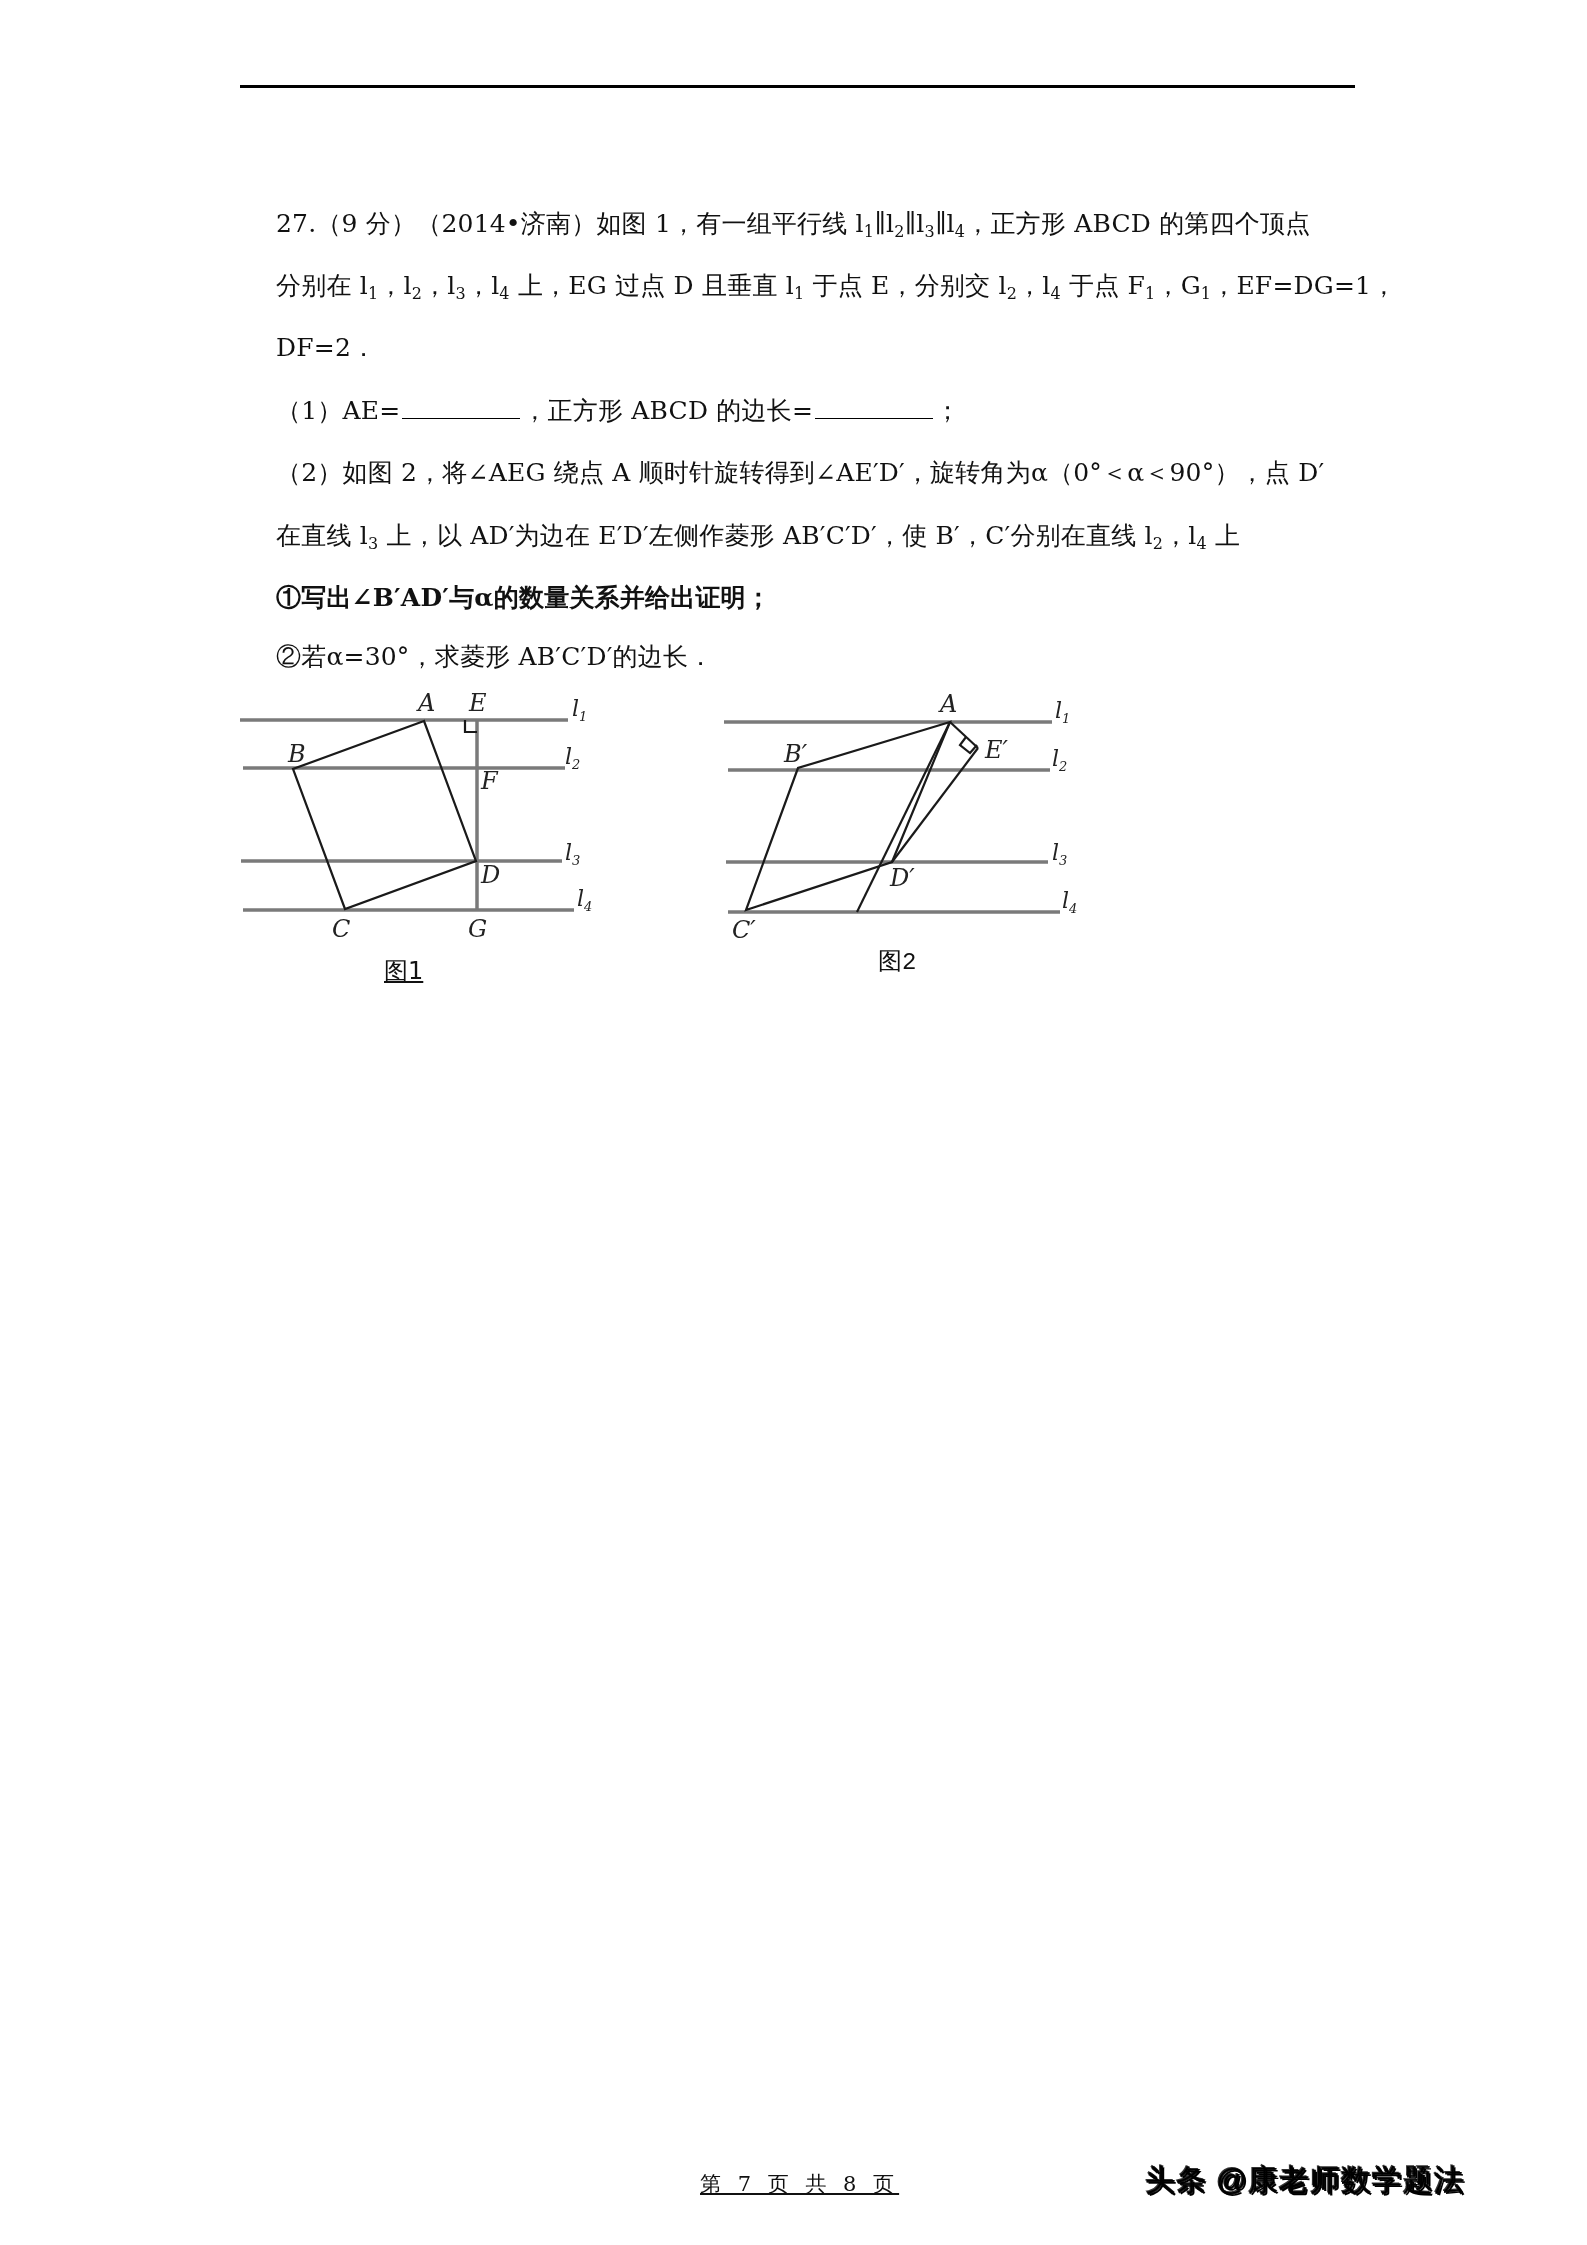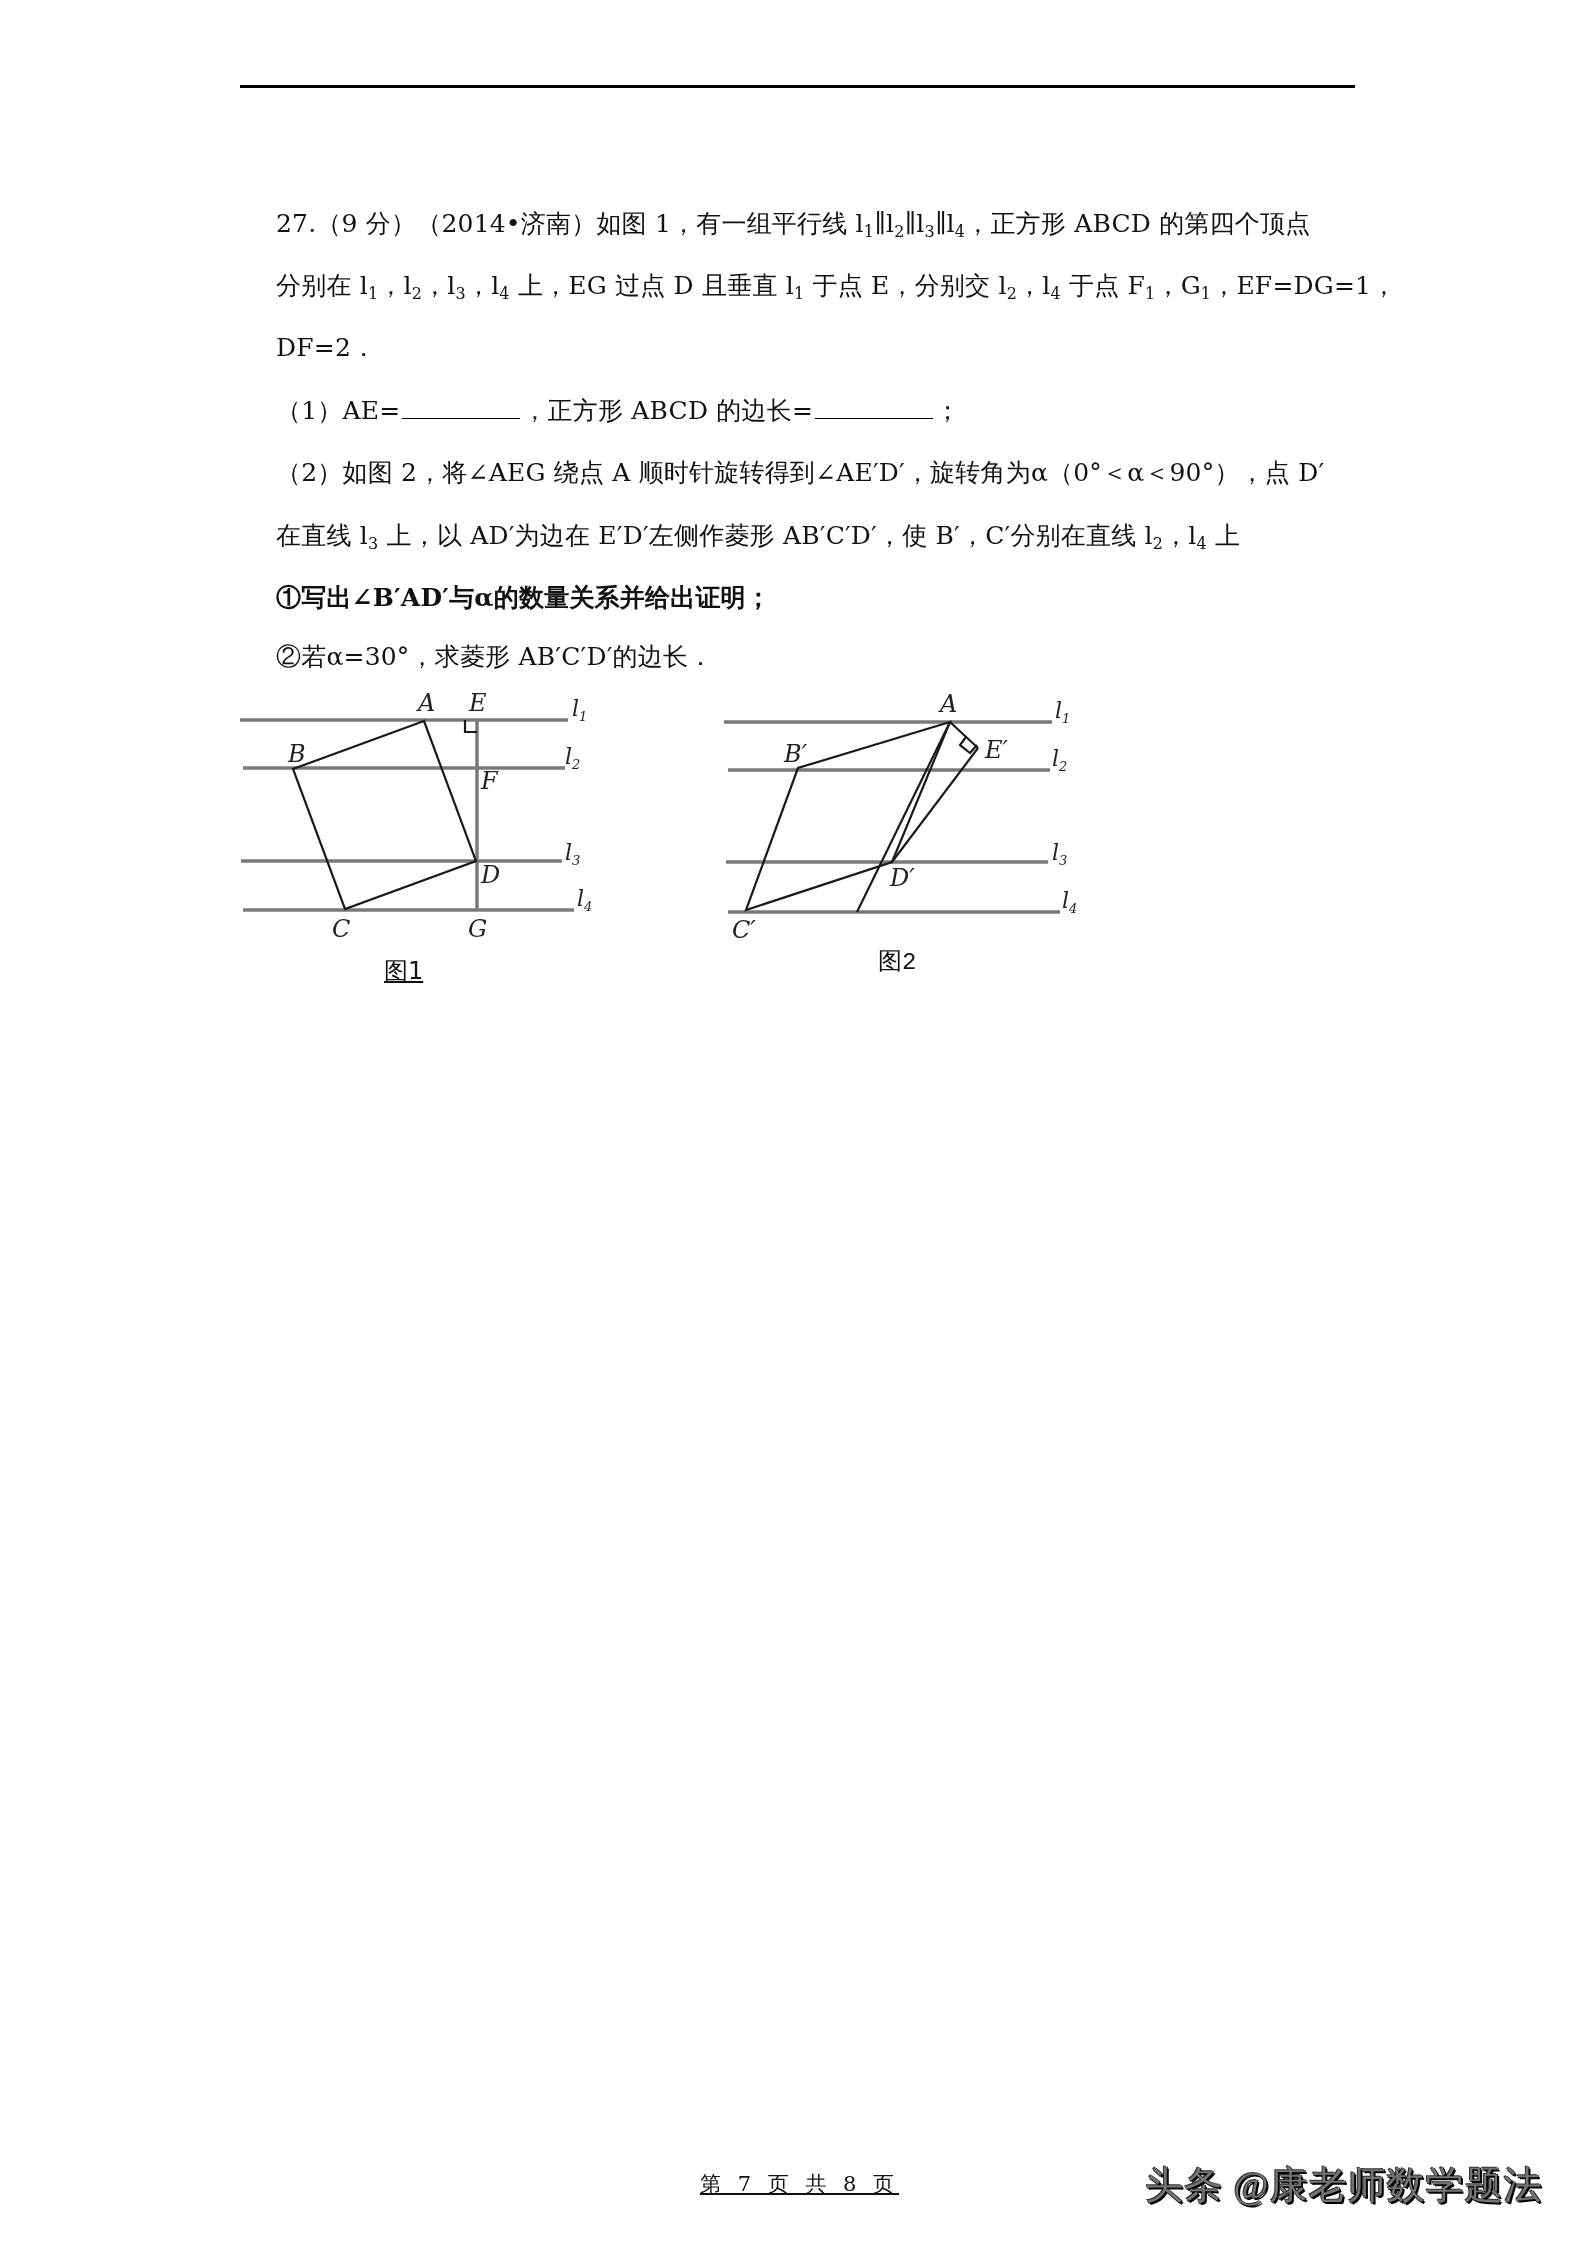--- a/index.html
+++ b/index.html
@@ -25,22 +25,22 @@
   .figure svg { display: block; }
   .fig-caption {
     position: absolute; font-size: 24px; font-family: "DejaVu Sans", "Liberation Sans", sans-serif;
   }
   .footer-page {
     position: absolute; left: 700px; top: 2170px; font-size: 21px; letter-spacing: 5px;
     font-family: "DejaVu Serif", serif;
     text-decoration: underline;
   }
   .watermark {
-    position: absolute; left: 1145px; top: 2160px; font-size: 38px;
-    font-family: Liberation Serif, serif; color: #737373;
+    position: absolute; left: 1145px; top: 2160px; font-size: 30px;
+    font-family: Liberation Sans, sans-serif; color: #000000;
     text-shadow: 2px 2px 0 #000, -1px -1px 0 #333, 1px 0 0 #222, 0 1px 0 #222;
     letter-spacing: 1px;
   }
 </style>
 </head>
 <body>
 
 <div class="top-rule"></div>
 
 <div class="text-line" style="top:208px;">

